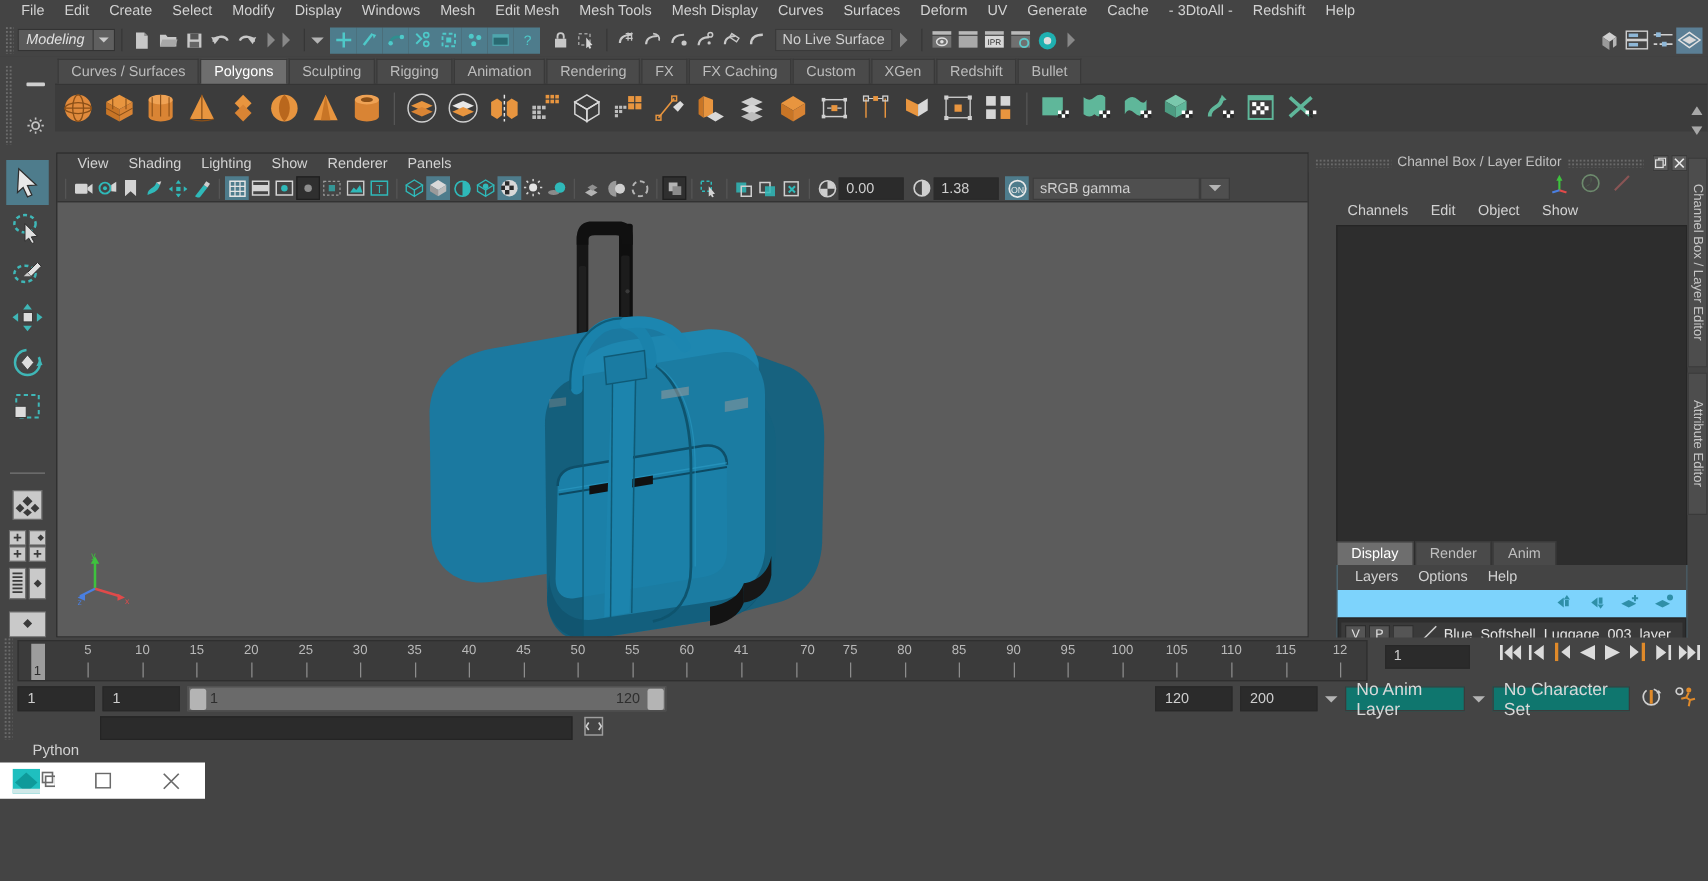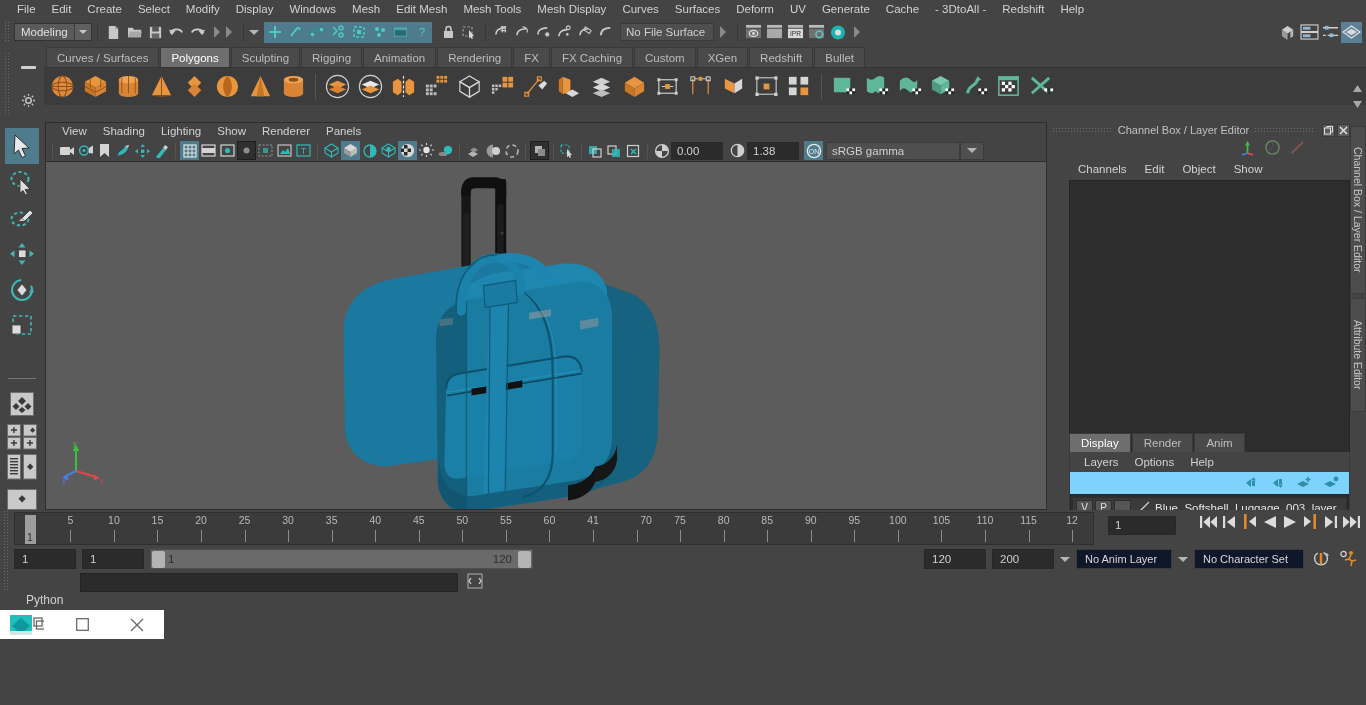--- a/index.html
+++ b/index.html
@@ -16,21 +16,21 @@
   .menubar { height:19px; background:#444; display:flex; align-items:center; padding-left:9px; }
   .menubar .mi { padding:0 8px; font-size:11.5px; color:#d2d2d2; line-height:19px; cursor:default; white-space:nowrap; }
 
   
   .statusline { height:26px; background:#444; display:flex; align-items:center; padding-left:4px; }
   .grip { width:7px; height:22px; margin-right:3px;
      background-image:radial-gradient(#6d6d6d 0.9px, transparent 1px);
      background-size:3px 3px; }
   .modesel { position:relative; width:78px; height:18px; background:#5a5a5a; border:1px solid #333;
      display:flex; align-items:center; }
-  .modesel span { padding-left:6px; font-size:11.5px; color:#e0e0e0; }
+  .modesel span { padding-left:6px; font-size:11.5px; color:#e0e0e0;font-style:italic; }
   .modesel .arrow { position:absolute; right:0; top:0; width:17px; height:16px; background:#5f5f5f;
      border-left:1px solid #3a3a3a; display:flex; align-items:center; justify-content:center; }
   .modesel .arrow i { border-left:4px solid transparent; border-right:4px solid transparent;
      border-top:4px solid #c9c9c9; display:block; font-style:normal; }
   .sep { width:1px; height:18px; background:#363636; margin:0 5px; }
   .sdiv { width:6px; }
   .ibtn { width:21px; height:21px; display:flex; align-items:center; justify-content:center; position:relative; }
   .ibtn.on { background:#4e7c8c; }
   .ibtn svg { display:block; }
   .fieldbox { height:18px; background:#2b2b2b; border:1px solid #2b2b2b; display:flex; align-items:center;
@@ -131,22 +131,22 @@
   .playbox { position:absolute; right:190px; top:6px; width:68px; height:19px; background:#2b2b2b;
      border:1px solid #282828; color:#cfcfcf; font-size:11.5px; padding-left:6px; line-height:17px; }
   .pbtns { position:absolute; right:6px; top:4px; display:flex; align-items:center; gap:6px; }
   .rangerow { position:absolute; left:14px; right:8px; top:38px; height:22px; display:flex; align-items:center; gap:6px; }
   .nbox { height:20px; background:#2b2b2b; border:1px solid #282828; color:#cfcfcf;
      font-size:11.5px; display:flex; align-items:center; padding-left:7px; }
   .rangebar { flex:1; height:20px; background:#6a6a6a; border:1px solid #4e4e4e;
      display:flex; align-items:center; justify-content:space-between; padding:0 1px; position:relative; }
   .rhandle { width:13px; height:17px; background:#b4b4b4; border-radius:2px; }
   .rlab { font-size:11.5px; color:#2e2e2e; }
-  .combo { height:20px; background:#0f172a; border:1px solid #3b3b3b; color:#d8d8d8;
-     font-size:11px; display:flex; align-items:center; padding:0 8px; }
+  .combo { height:20px; background:#0f766e; border:1px solid #3b3b3b; color:#d8d8d8;
+     font-size:14px; display:flex; align-items:center; padding:0 8px; }
   .cmdrow { position:absolute; left:14px; right:8px; top:62px; height:20px; display:flex; align-items:center; gap:6px; }
   .cmdlabel { width:60px; font-size:12px; color:#d0d0d0; padding-left:12px;margin-top:36px; }
   .cmdinput { width:378px; height:19px; background:#2b2b2b; border:1px solid #242424; }
   .cmdout { flex:1; height:19px; background:#3f3f3f; border:1px solid #383838; color:#d5d5d5;
      font-size:11.5px; display:flex; align-items:center; padding-left:6px; }
 
   
   .taskbar { position:absolute; left:0; bottom:0; width:164px; height:29px; background:#ffffff;
      display:flex; align-items:center; }
   .tbitem { flex:1; display:flex; align-items:center; justify-content:center; height:29px; }
@@ -329,21 +329,21 @@
           <path d="M9 2 l6 4 -2 3 -6-4z" fill="none" stroke="#c8c8c8" stroke-width="1.2"></path>
         </svg>
     </div>
     <div class="ibtn">
       <svg width="17" height="15" viewBox="0 0 18 16">
           <path d="M13 3 C6 3,3 6,3 11" stroke="#c8c8c8" stroke-width="2" fill="none"></path>
         </svg>
     </div>
 
     <div class="fieldbox" style="width:94px;margin-left:3px;background:#4f4f4f;border-color:#3a3a3a">
-      <span>No File Surface</span>
+      <span>No Live Surface</span>
     </div>
     <div class="sdiv"></div>
     <div class="tri-r"></div>
     <div class="sdiv"></div>
     <div class="sep"></div>
 
     <div class="ibtn">
       <svg width="19" height="16" viewBox="0 0 20 17">
           <rect x="2" y="1" width="16" height="3" fill="#b9b9b9"></rect>
           <rect x="2" y="5" width="16" height="10" fill="#707070"></rect>

